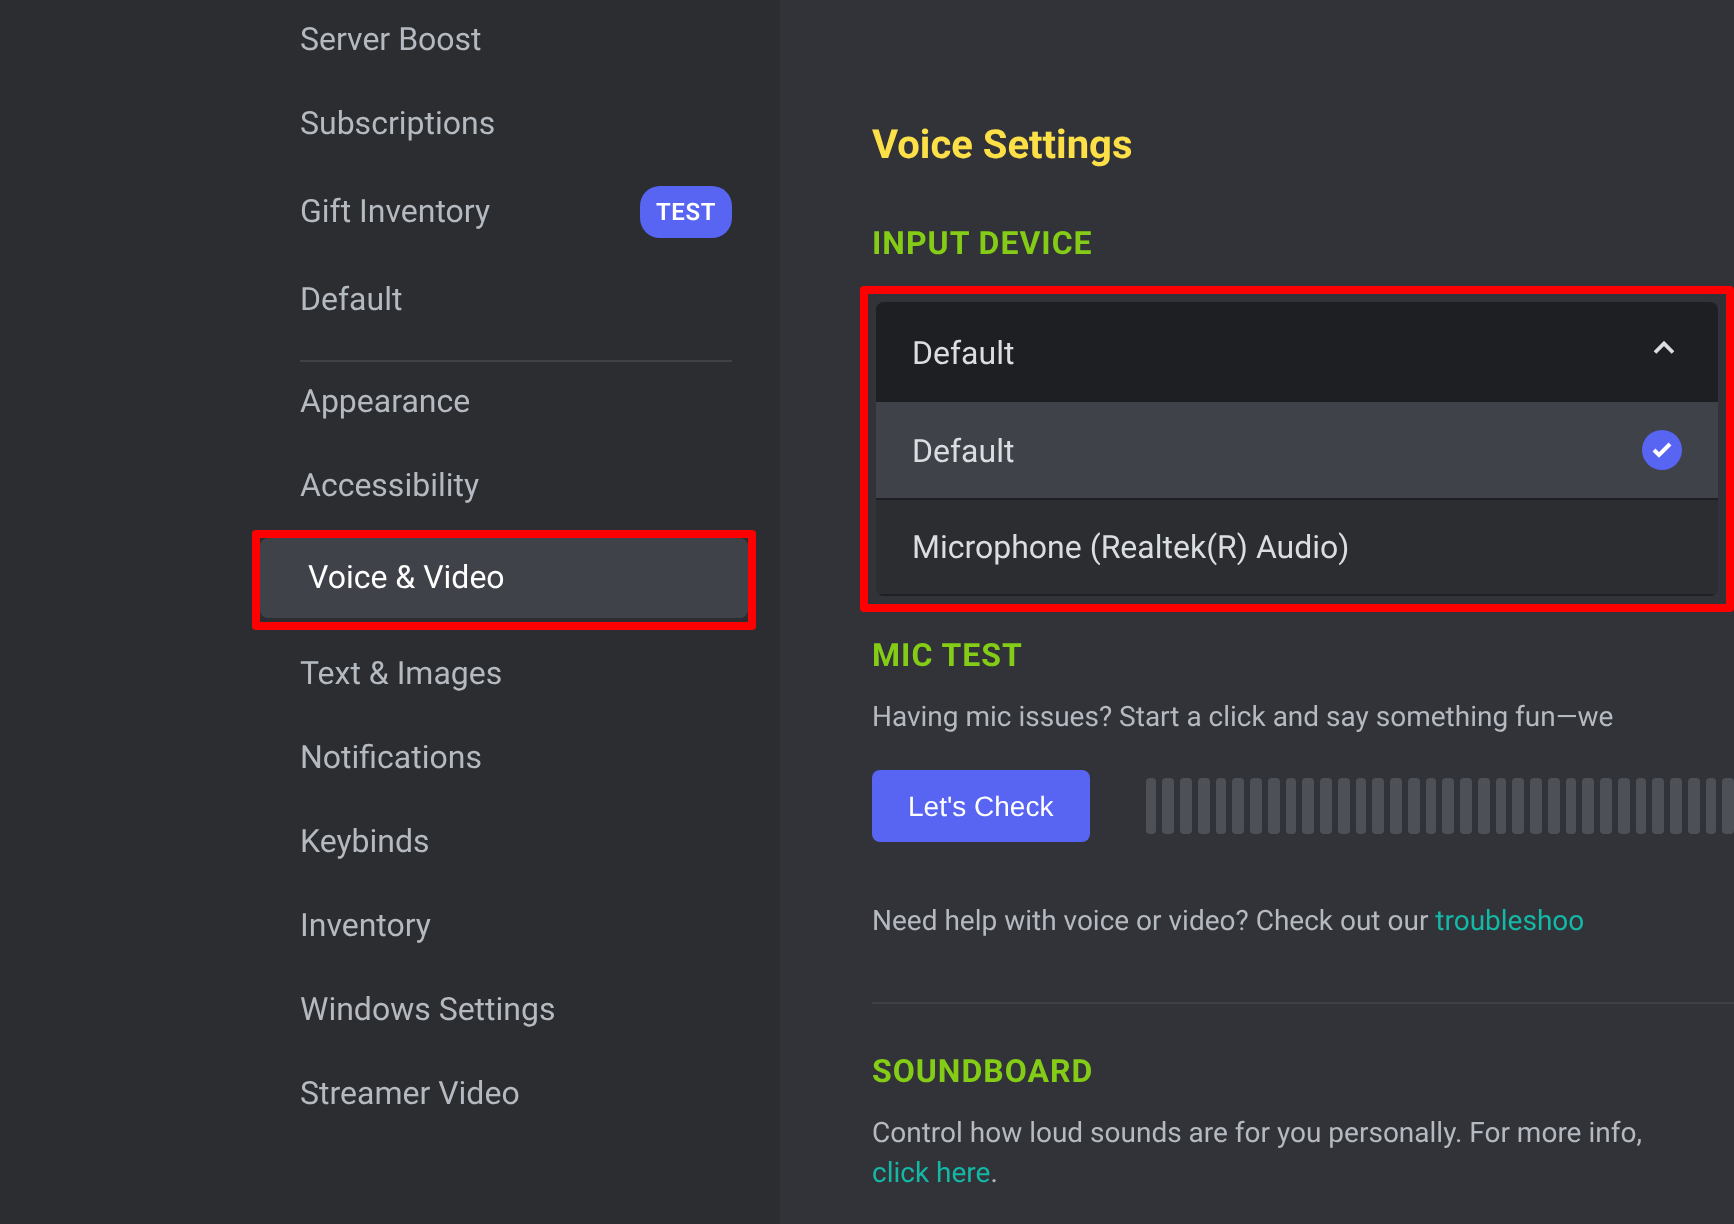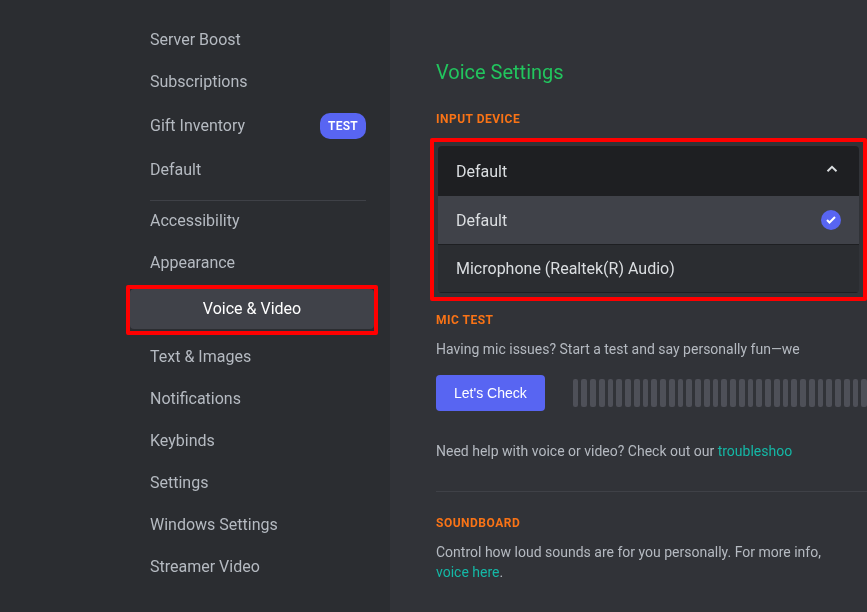--- a/index.html
+++ b/index.html
@@ -8,21 +8,21 @@
       background: #313338;
       color: #dbdee1;
       width: 867px;
       height: 612px;
       overflow: hidden;
       display: flex;
     }
     .sidebar {
       width: 390px;
       background: #2b2d31;
-      padding-top: 20px;
+      padding-top: 0;
       padding-left: 140px;
       padding-right: 14px;
       overflow: hidden;
     }
     .sidebar-item {
       padding: 9px 10px;
       cursor: pointer;
       font-size: 16px;
       color: #b5bac1;
       border-radius: 4px;
@@ -63,28 +63,28 @@
     }
     .main {
       flex: 1;
       background: #313338;
       padding: 60px 0 0 46px;
       position: relative;
       overflow: hidden;
     }
     .main-title {
       font-size: 20px;
-      font-weight: 400;
-      color: #22c55e;
+      font-weight: 700;
+      color: #fde047;
       margin-bottom: 28px;
     }
     .section-label {
-      font-size: 12px;
+      font-size: 16px;
       font-weight: 700;
-      color: #f97316;
+      color: #84cc16;
       letter-spacing: 0.5px;
       margin-bottom: 12px;
     }
     .dropdown-container {
       margin-bottom: 14px;
     }
     .dropdown-selected {
       background: #1e1f22;
       padding: 14px 18px;
       font-size: 16px;
@@ -173,21 +173,20 @@
       margin: 30px 0 24px 0;
     }
     .voice-video-wrap {
       position: relative;
       margin-left: -14px;
       margin-right: -2px;
       margin-bottom: 2px;
     }
     .voice-video-item {
       padding: 9px 24px 9px 24px;
-      justify-content: center;
     }
     .input-device-redbox {
       padding: 4px;
       margin-left: -6px;
     }
   </style>
 </head>
 <body>
 
 <div class="sidebar">
@@ -202,43 +201,43 @@
     <span class="beta-badge">TEST</span>
   </div>
   <div class="sidebar-item">
     <span>Default</span>
   </div>
 
   <div class="sidebar-divider"></div>
 
 
   <div class="sidebar-item">
+    <span>Appearance</span>
+  </div>
+  <div class="sidebar-item">
     <span>Accessibility</span>
-  </div>
-  <div class="sidebar-item">
-    <span>Appearance</span>
   </div>
 
   <div class="voice-video-wrap red-box">
     <div class="sidebar-item active voice-video-item">
       <span>Voice &amp; Video</span>
     </div>
   </div>
 
   <div class="sidebar-item">
     <span>Text &amp; Images</span>
   </div>
   <div class="sidebar-item">
     <span>Notifications</span>
   </div>
   <div class="sidebar-item">
     <span>Keybinds</span>
   </div>
   <div class="sidebar-item">
-    <span>Settings</span>
+    <span>Inventory</span>
   </div>
   <div class="sidebar-item">
     <span>Windows Settings</span>
   </div>
   <div class="sidebar-item">
     <span>Streamer Video</span>
   </div>
 </div>
 
 <div class="main">
@@ -266,21 +265,21 @@
           </span>
         </div>
         <div class="dropdown-option">
           <span>Microphone (Realtek(R) Audio)</span>
         </div>
       </div>
     </div>
   </div>
 
   <div class="section-label" style="margin-top:12px;">MIC TEST</div>
-  <div class="help-text">Having mic issues? Start a test and say personally fun—we</div>
+  <div class="help-text">Having mic issues? Start a click and say something fun—we</div>
 
   <div class="mic-test-row">
     <button class="lets-check-btn">Let's Check</button>
     <div class="mic-meter">
       <div class="mic-bar"></div>
         <div class="mic-bar"></div>
         <div class="mic-bar"></div>
         <div class="mic-bar"></div>
         <div class="mic-bar"></div>
         <div class="mic-bar"></div>
@@ -316,15 +315,15 @@
   </div>
 
   <div class="help-text">
     <span>Need help with voice or video? Check out our </span><span class="link">troubleshoo</span>
   </div>
 
   <div class="section-divider"></div>
 
   <div class="section-label">SOUNDBOARD</div>
   <div class="help-text" style="max-width:400px;">
-    <span>Control how loud sounds are for you personally. For more info, </span><span class="link">voice here</span><span>.</span>
+    <span>Control how loud sounds are for you personally. For more info, </span><span class="link">click here</span><span>.</span>
   </div>
 </div>
 
 </body></html>

